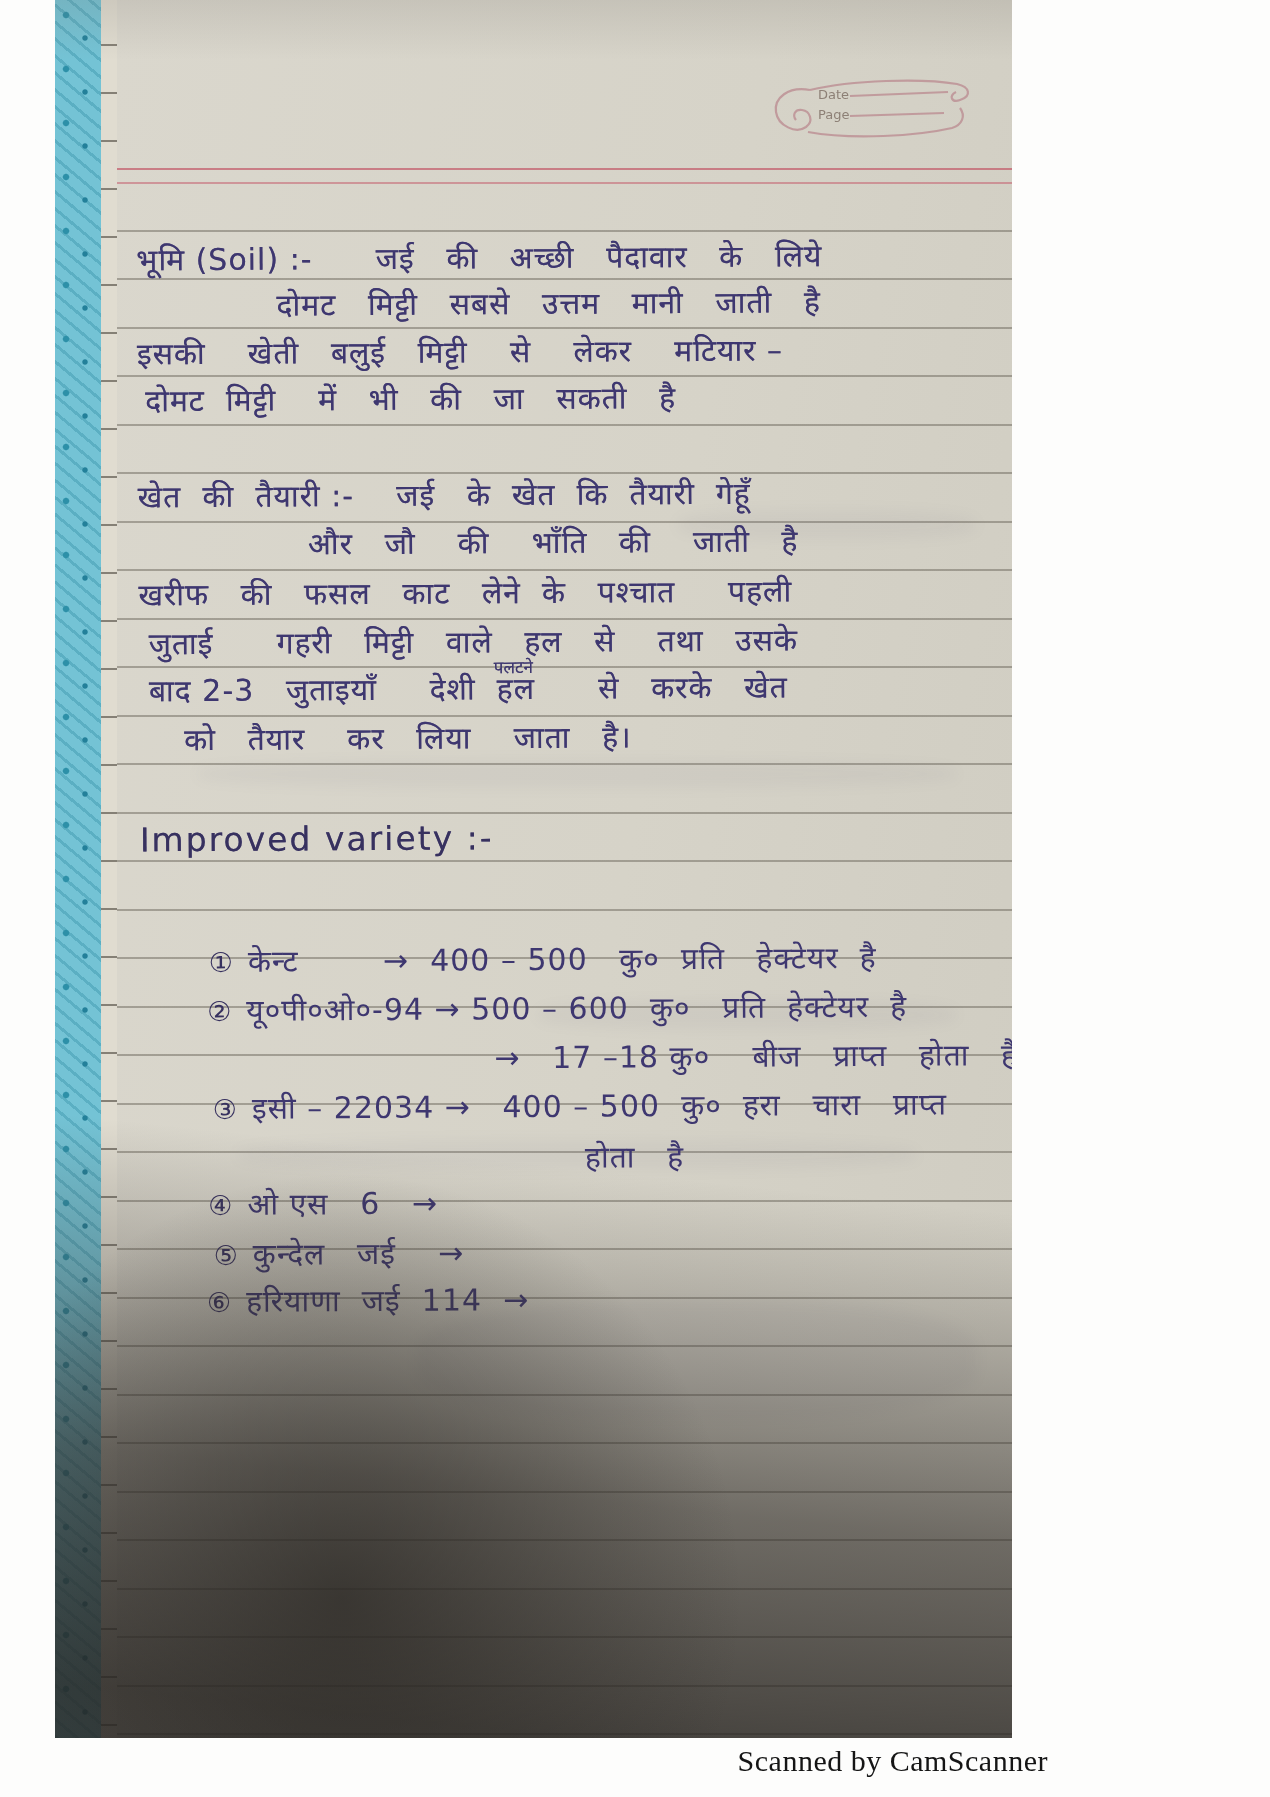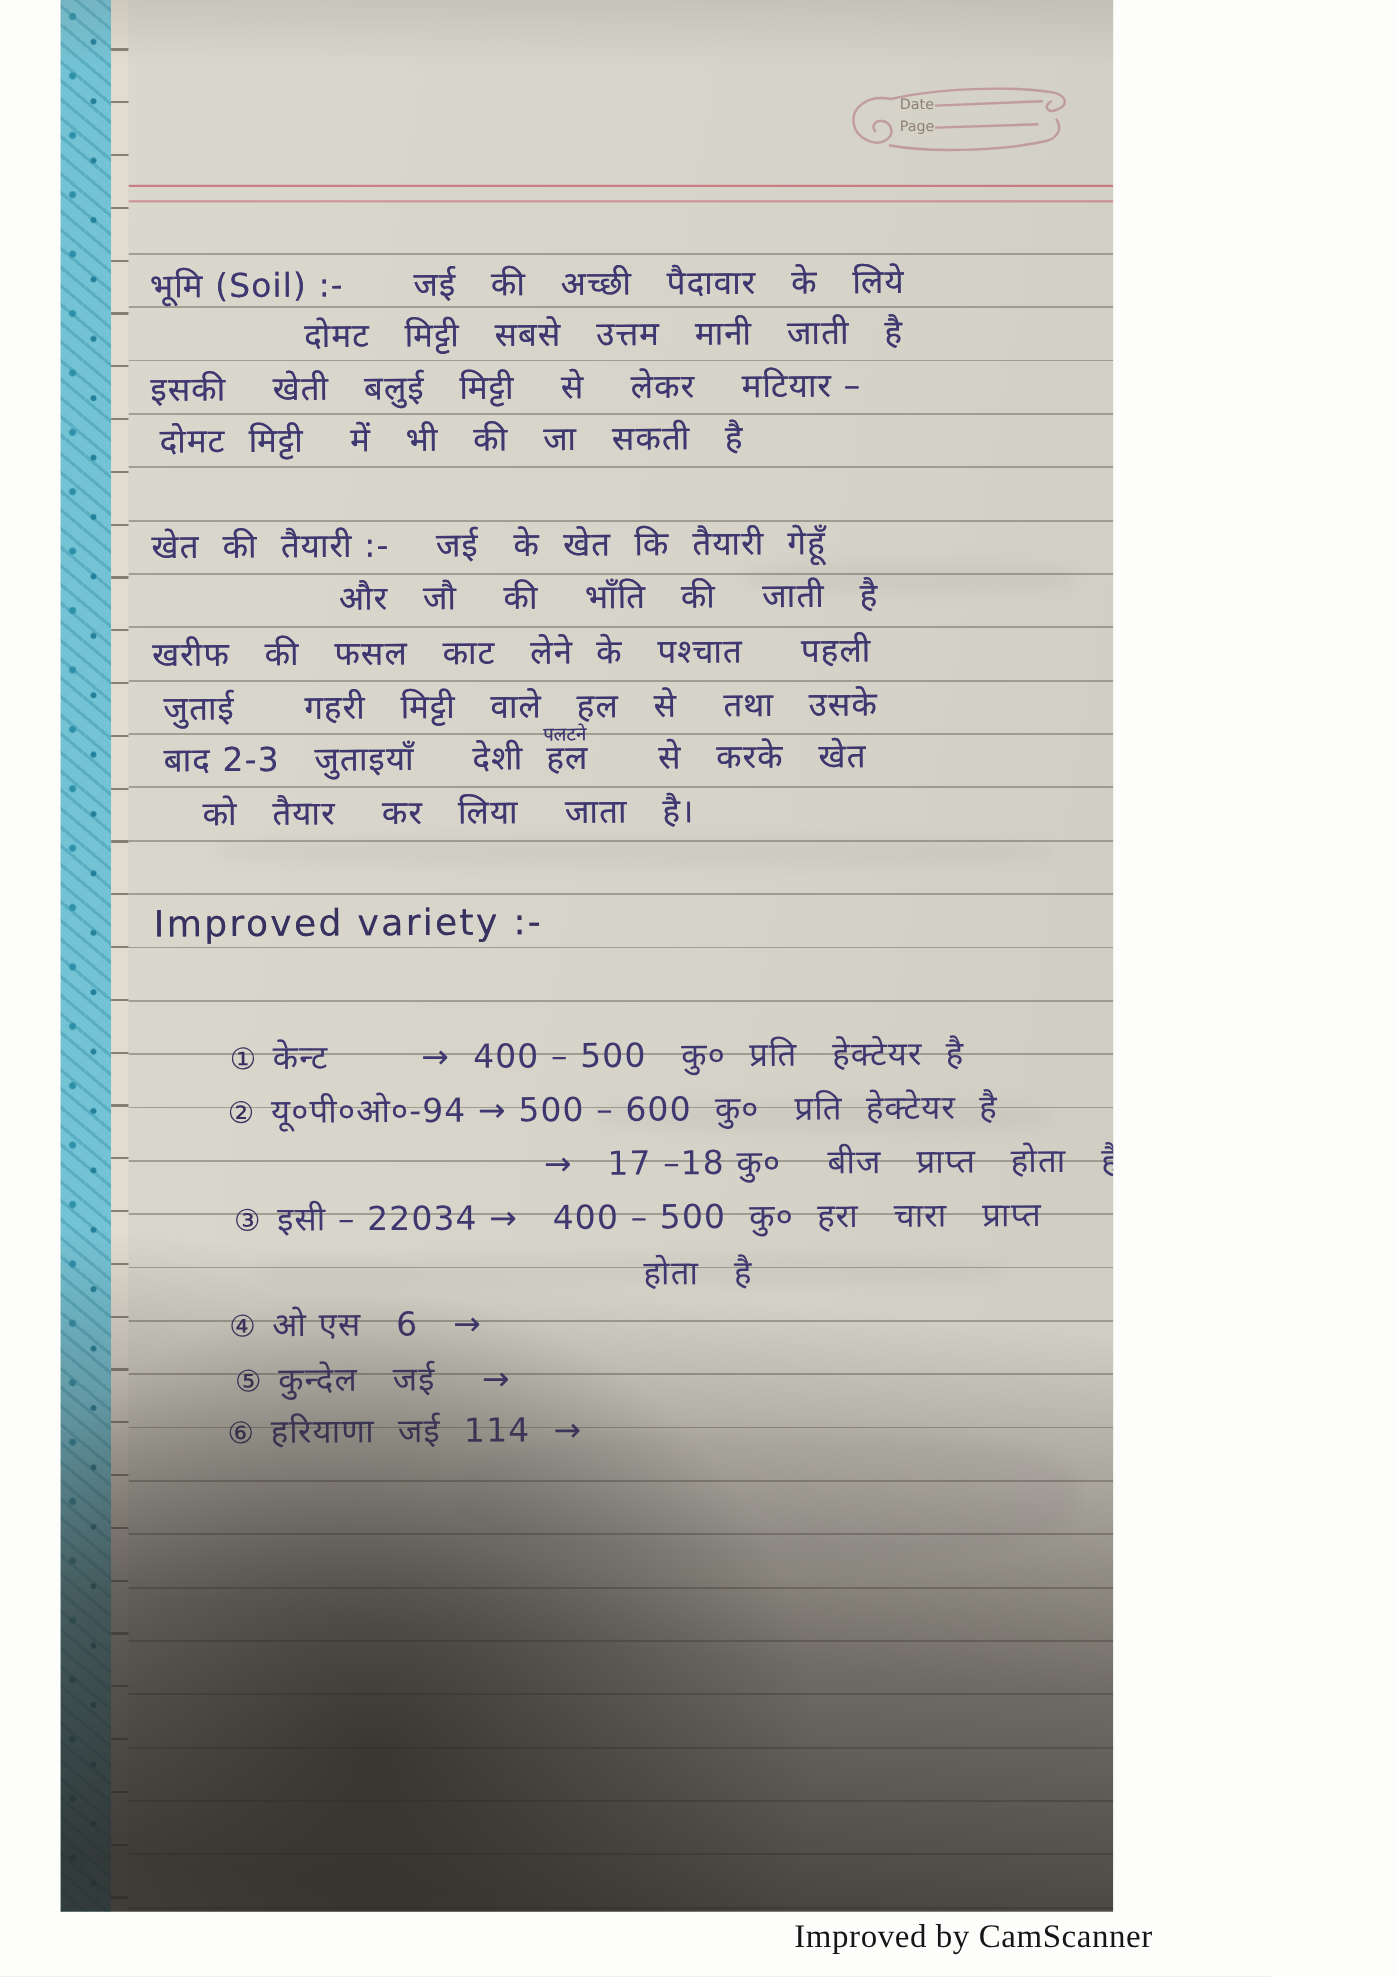--- a/index.html
+++ b/index.html
@@ -145,13 +145,13 @@
     </div>
     <div class="item" style="left:86px;top:1243px;">
       <span class="marker">⑥</span><span>हरियाणा  जई  114  →</span>
     </div>
   </div>
 
   <div class="top-haze"></div>
   <div class="shadow-overlay"></div>
 </div>
 
-<div class="watermark">Improved by CamScanner</div>
+<div class="watermark">Scanned by CamScanner</div>
 
 </body></html>

